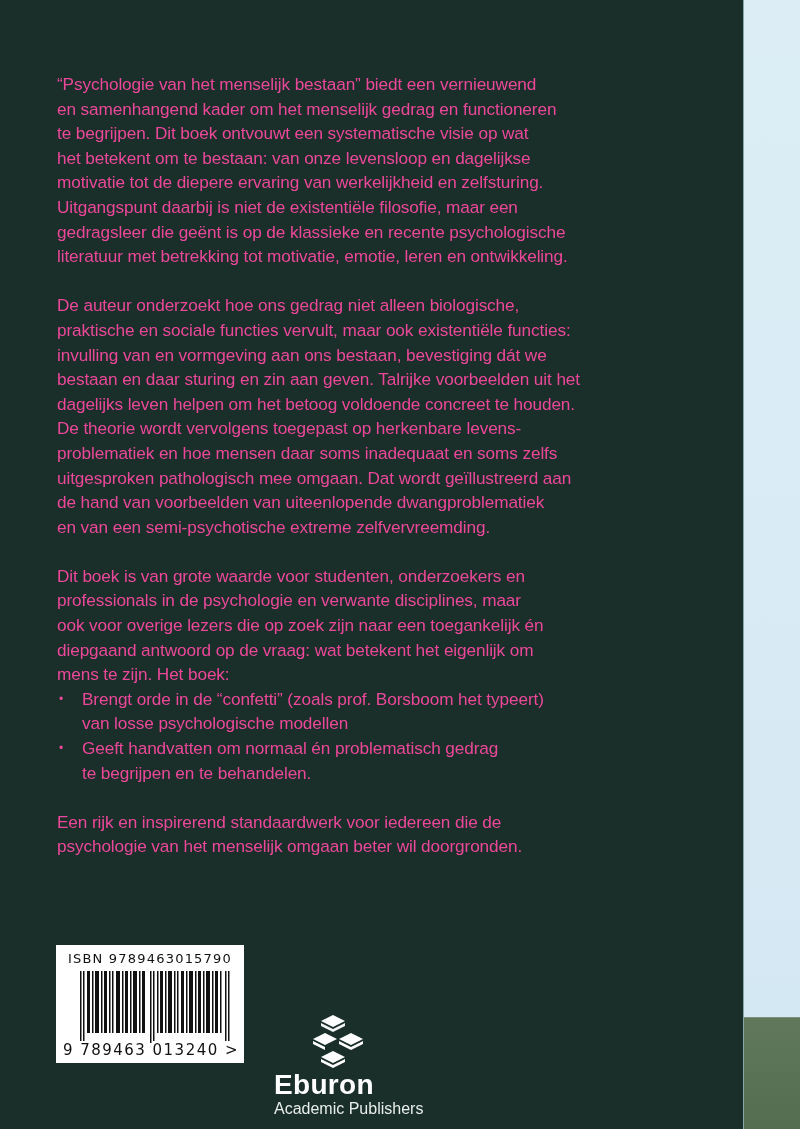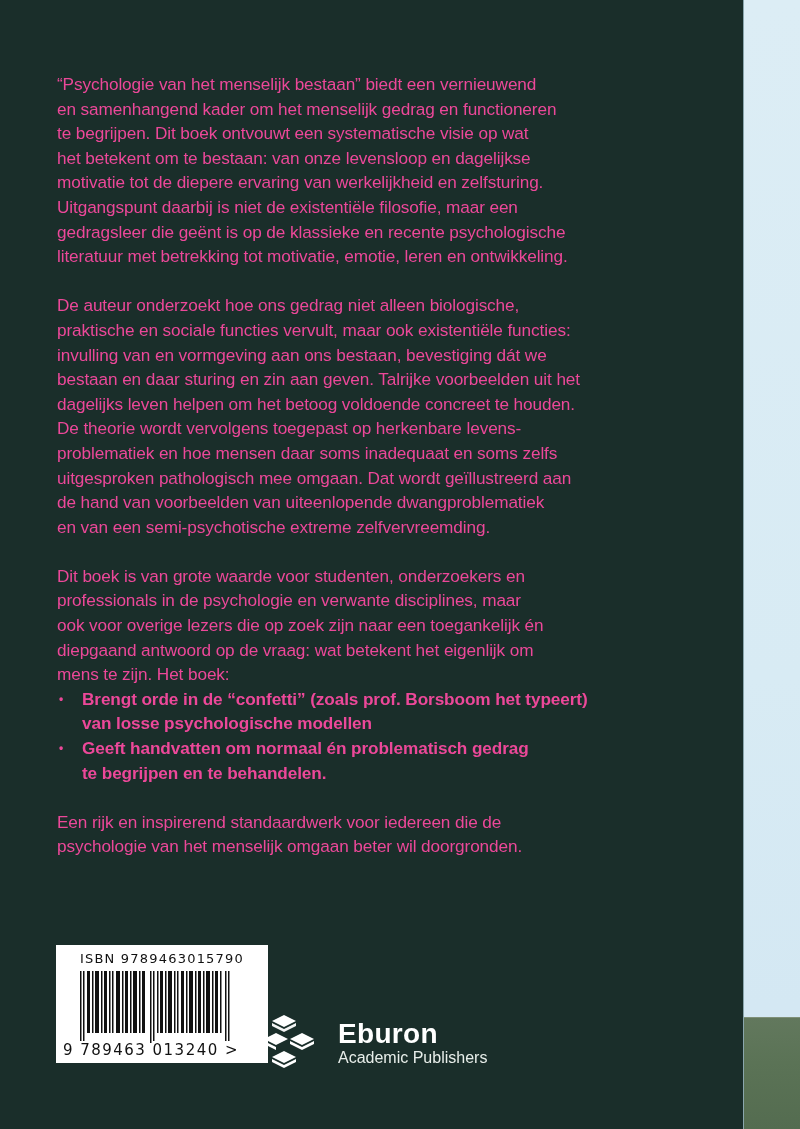--- a/index.html
+++ b/index.html
@@ -22,47 +22,47 @@
       background: linear-gradient(180deg, #62785d 0%, #5b7356 40%, #546c50 100%);
       border-top: 1px solid #7f9078;
     }
     .blurb {
       position: absolute; left: 57px; top: 72px; width: 670px;
       color: #ec4899; font-size: 17.2px; line-height: 24.6px;
       letter-spacing: -0.1px;
     }
     .blurb p { margin: 0 0 24.6px 0; white-space: pre-line; }
     .blurb ul { list-style: none; margin: 0 0 24.6px 0; padding: 0; }
-    .blurb li { position: relative; padding-left: 25px; white-space: pre-line; font-weight: bold; }
+    .blurb li { position: relative; padding-left: 25px; white-space: pre-line; }
     .blurb li::before {
       content: "•"; position: absolute; left: 2px; top: 0; font-size: 12px;
     }
     .lead { margin-bottom: 0 !important; }
 
     .barcode-box {
-      position: absolute; left: 56px; top: 945px; width: 212px; height: 118px;
+      position: absolute; left: 56px; top: 945px; width: 188px; height: 118px;
       background: #ffffff;
     }
     .isbn-label {
       position: absolute; left: 0; top: 6px; width: 100%; text-align: center;
       font-family: "DejaVu Sans", sans-serif; font-size: 13px; letter-spacing: 1.2px;
       color: #111;
     }
     .bars {
       position: absolute; left: 24px; top: 26px; width: 150px; height: 72px;
     }
     .digits {
       position: absolute; left: 6px; bottom: 4px; width: 178px;
       font-family: "DejaVu Sans", sans-serif; font-size: 15px; letter-spacing: 1.5px;
       color: #111; display: flex; justify-content: space-between;
     }
     .digits span { background: #fff; padding: 0 1px; }
 
     .publisher {
-      position: absolute; left: 262px; top: 1013px; display: flex; align-items: center;
+      position: absolute; left: 262px; top: 1013px; display: flex; align-items: center; flex-direction: column;
     }
     .pub-logo { width: 64px; height: 58px; }
     .pub-text { margin-left: 12px; color: #ffffff; }
     .pub-name { font-size: 28px; font-weight: bold; line-height: 28px; letter-spacing: 0.3px; }
     .pub-sub { font-size: 16px; line-height: 13px; margin-top: 3px; color: #e8eeea; }
   </style>
 </head>
 <body>
 
 <div class="cover-back">

